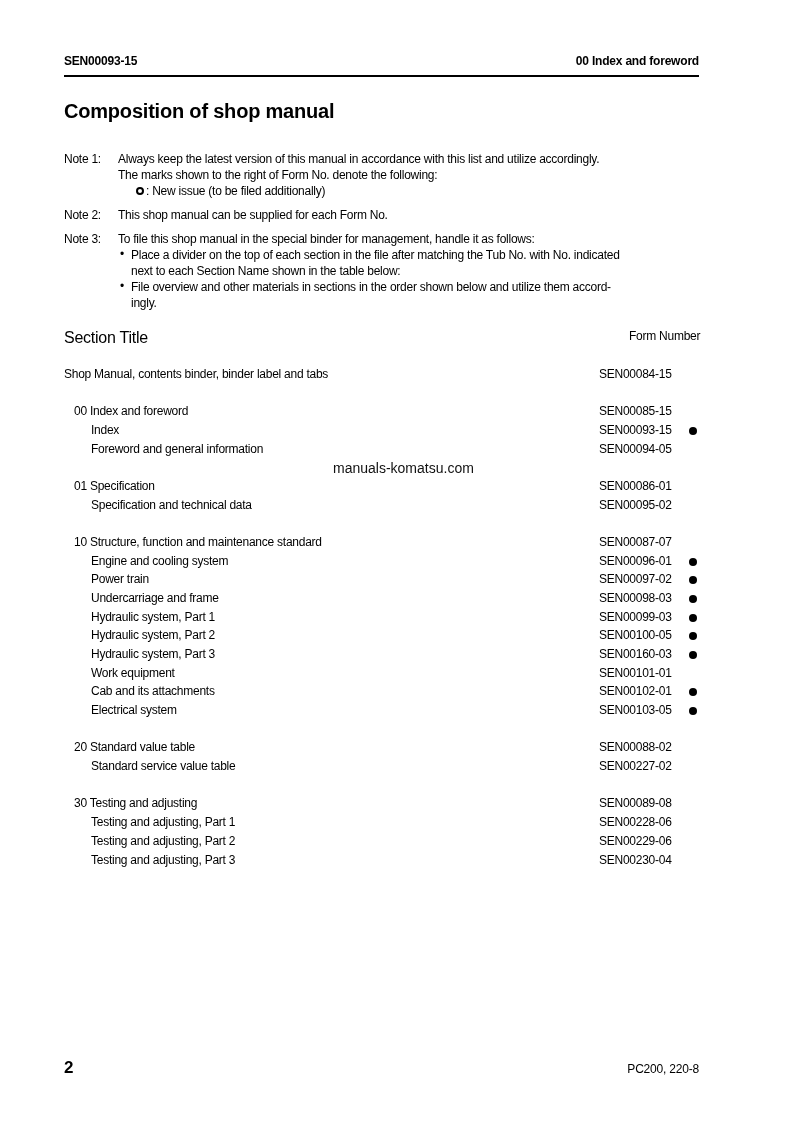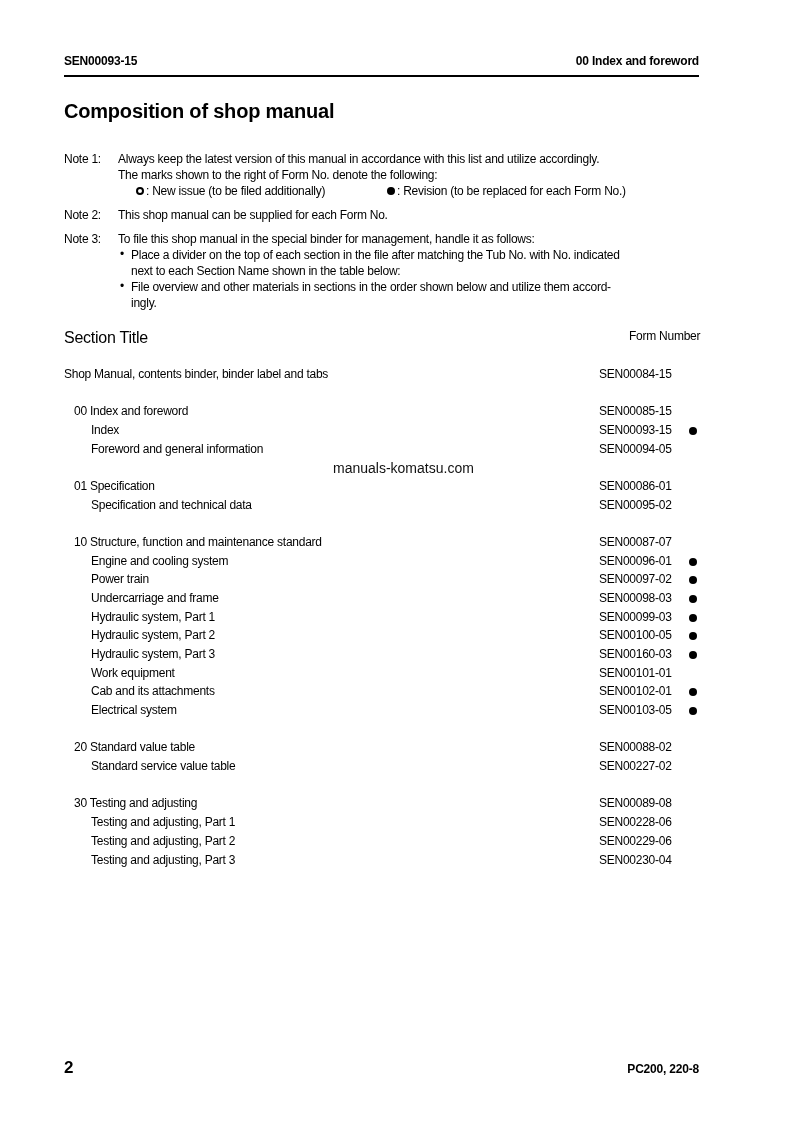--- a/index.html
+++ b/index.html
@@ -36,43 +36,40 @@
     .row .form-cell { position: absolute; left: 535px; top: 0; white-space: nowrap; }
     .row .mark-cell {
       position: absolute; left: 625px; top: 4px; width: 8px; height: 8px; border-radius: 50%; background: #000;
     }
 
     .watermark {
       position: absolute; left: 333px; top: 460px; font-size: 14px; letter-spacing: 0px; color: #111;
     }
 
     .ftr-left { position: absolute; left: 64px; top: 1058px; font-size: 17px; font-weight: bold; }
-    .ftr-right { position: absolute; right: 95px; top: 1062px; font-size: 12px; font-weight: bold; letter-spacing: -0.2px; }
+    .ftr-right { position: absolute; right: 95px; top: 1062px; font-size: 12px; font-weight: normal; letter-spacing: -0.2px; }
   </style>
 </head>
 <body>
 
 <div class="page">
 
   <div class="hdr-left">SEN00093-15</div>
   <div class="hdr-right">00 Index and foreword</div>
   <div class="hdr-rule"></div>
 
   <div class="title">Composition of shop manual</div>
 
 
   <div class="txt" style="left:64px; top:151px;">Note 1:</div>
   <div class="txt" style="left:118px; top:167px;">The marks shown to the right of Form No. denote the following:</div>
   <div class="txt" style="left:118px; top:151px;">Always keep the latest version of this manual in accordance with this list and utilize accordingly.</div>
 
   <div class="txt" style="left:136px; top:183px;">
     <span class="marker-open"></span><span>:  New issue (to be filed additionally)</span>
-  </div>
-  <div class="txt" style="left:387px; top:183px;">
-    <span class="marker-solid"></span><span>:  Revision (to be replaced for each Form No.)</span>
   </div>
 
   <div class="txt" style="left:64px; top:207px;">Note 2:</div>
   <div class="txt" style="left:118px; top:207px;">This shop manual can be supplied for each Form No.</div>
 
   <div class="txt" style="left:64px; top:231px;">Note 3:</div>
   <div class="txt" style="left:118px; top:231px;">To file this shop manual in the special binder for management, handle it as follows:</div>
 
   <div class="bullet" style="left:120px; top:247px;">•</div>
   <div class="txt" style="left:131px; top:247px;">Place a divider on the top of each section in the file after matching the Tub No. with No. indicated</div>

